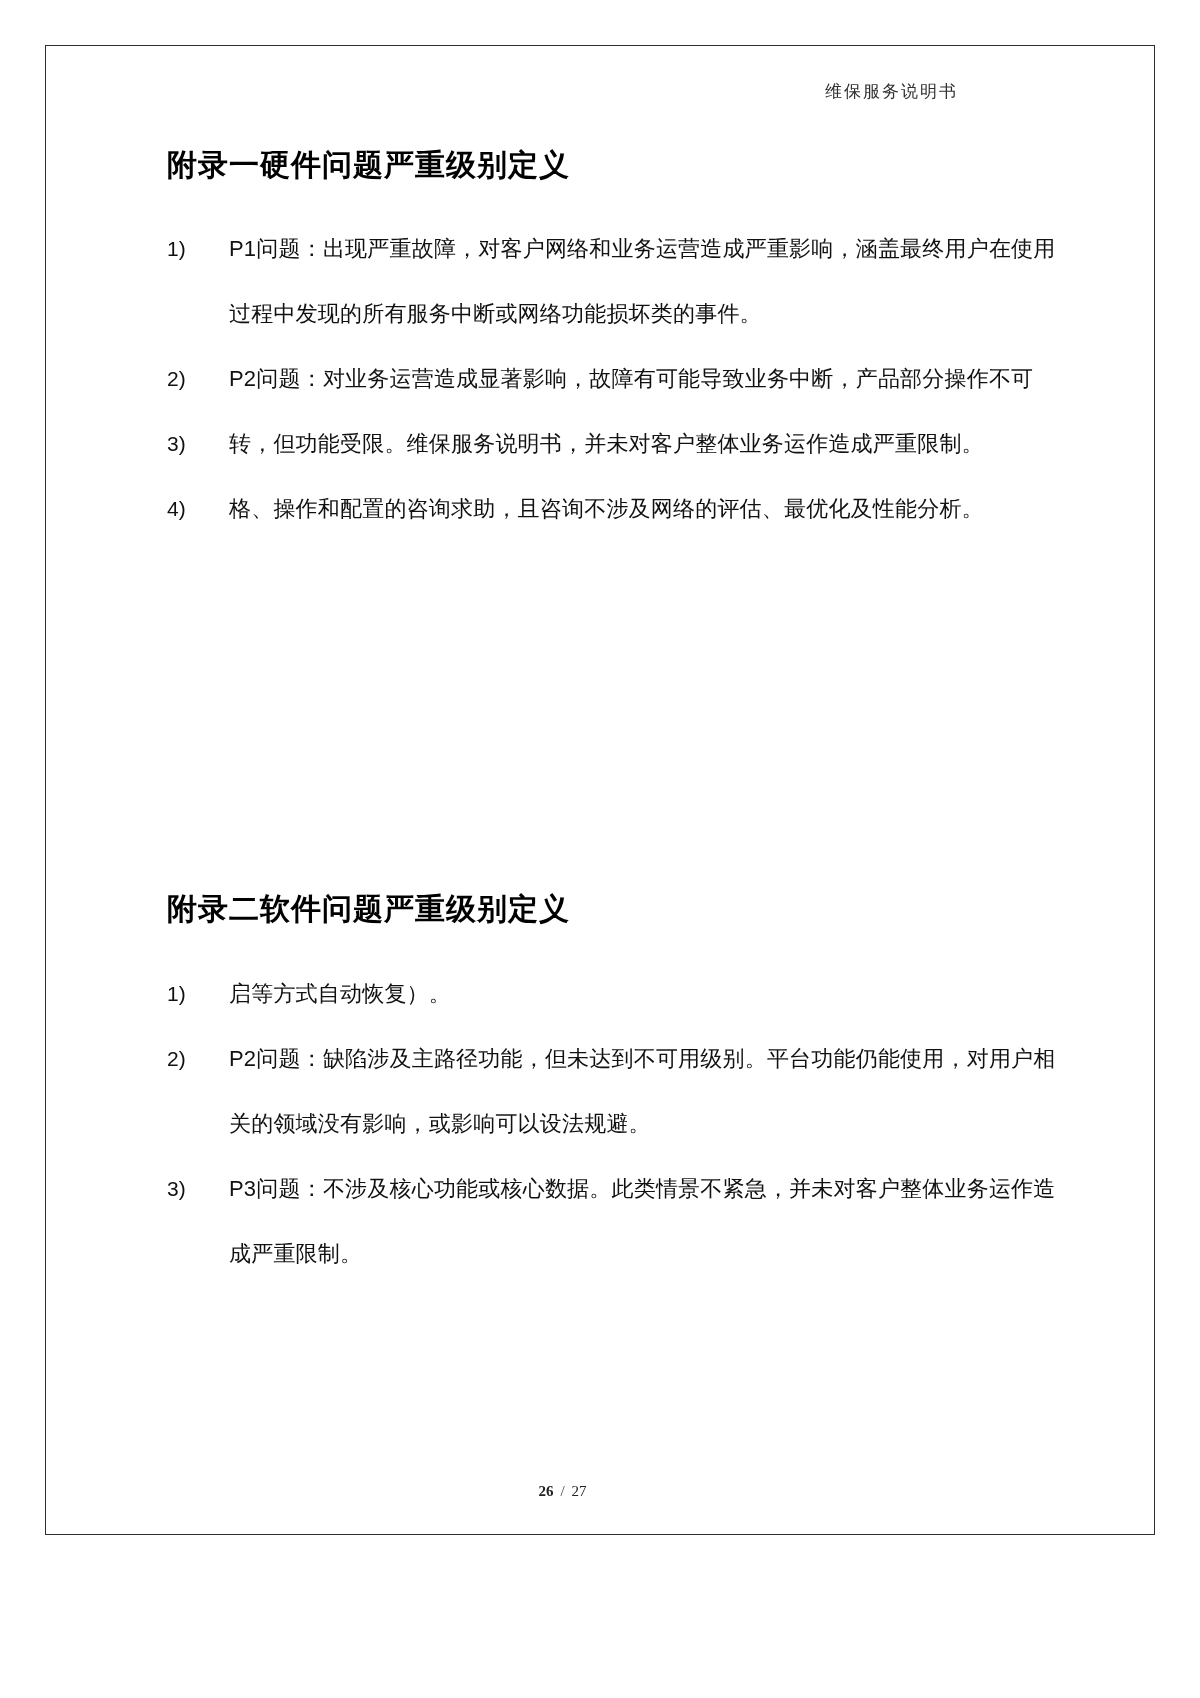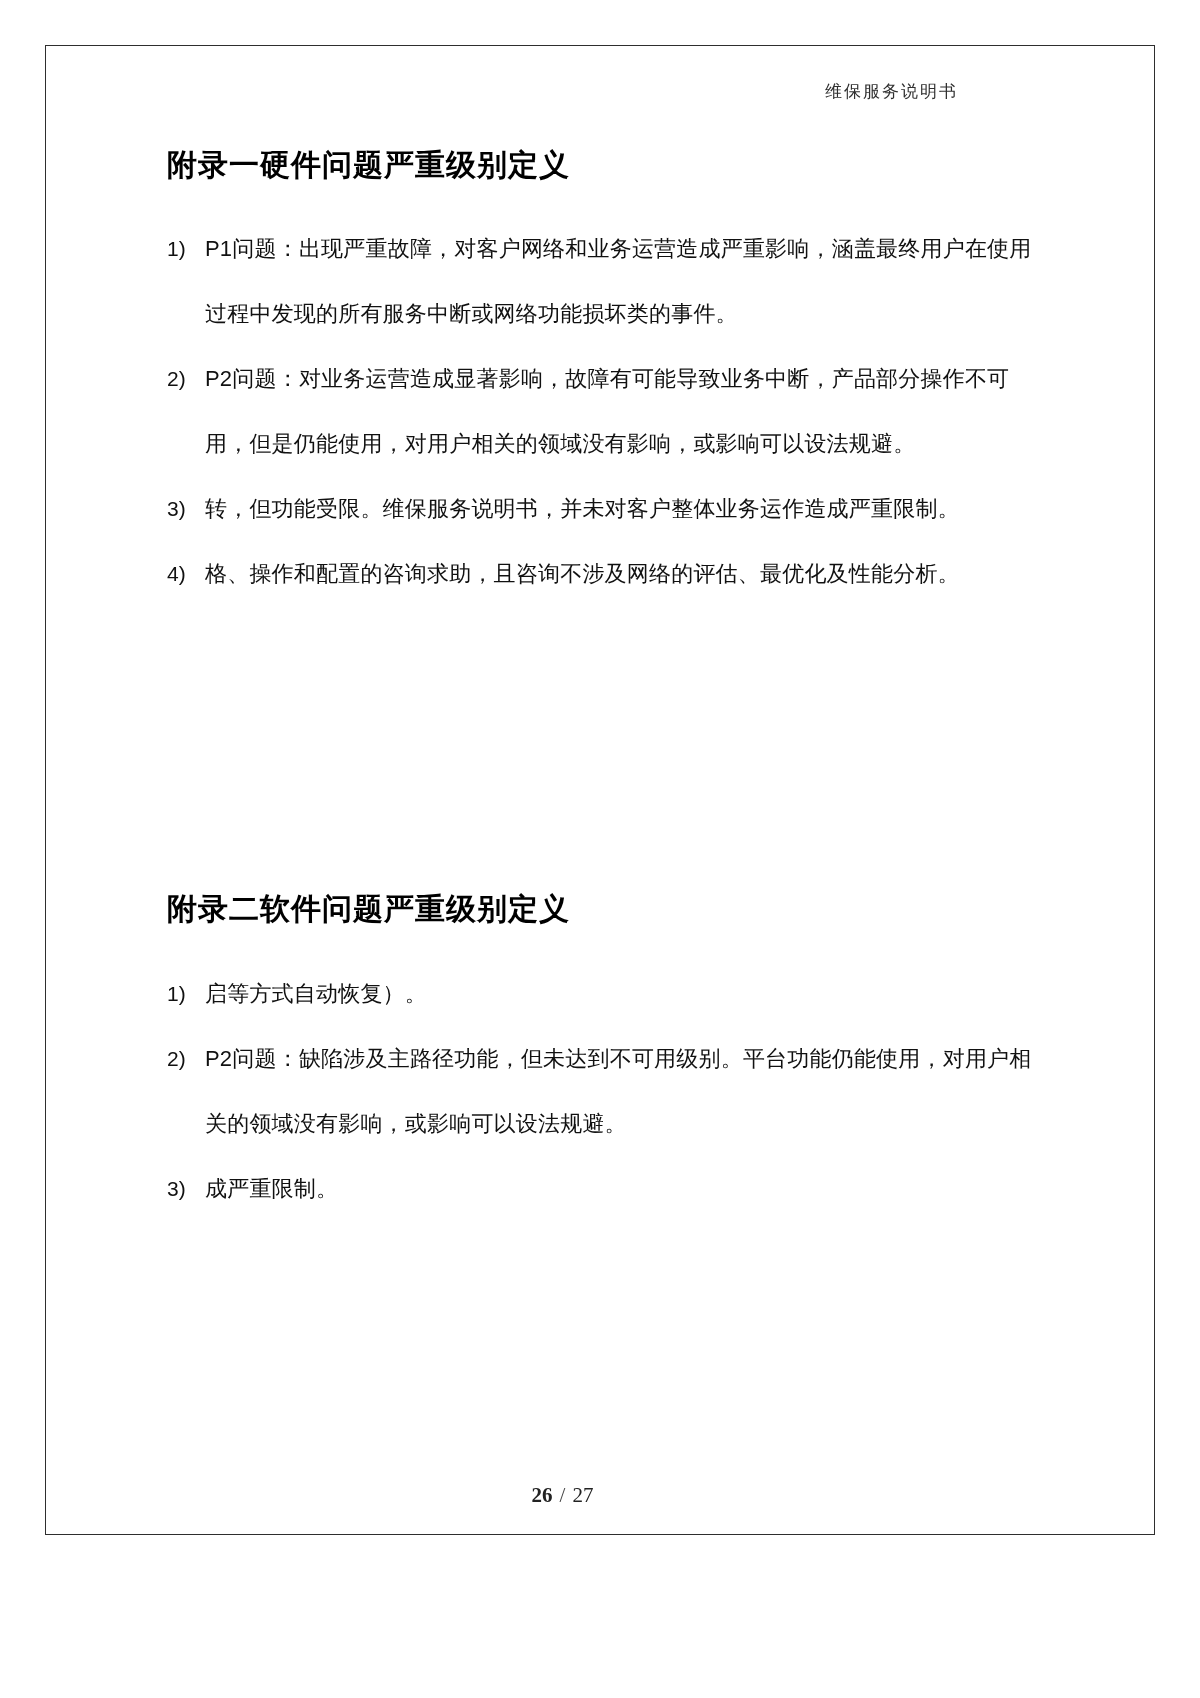--- a/index.html
+++ b/index.html
@@ -55,36 +55,36 @@
   .plist-1 { top: 216px; }
   .plist-2 { top: 961px; }
   .item { display: flex; }
   .item .num {
     flex: none;
     width: 38px;
     font-size: 21px;
     line-height: 65px;
     color: #111111;
   }
-  .item .lines { flex: 1; }
+  .item .lines { flex: 1; margin-left: 24px; }
   .tline {
     font-size: 22px;
     line-height: 65px;
     letter-spacing: 0.2px;
     color: #111111;
     white-space: nowrap;
   }
   .footer {
     position: absolute;
     top: 1483px;
     left: 167px;
     width: 791px;
     text-align: center;
     font-family: "Liberation Serif", serif;
-    font-size: 21px;
+    font-size: 15px;
     color: #222222;
   }
   .footer .pg-cur { font-weight: 700; }
   .footer .pg-sep { margin: 0 7px; color: #444444; }
 </style>
 </head>
 <body>
 
 <div class="page">
 
@@ -101,21 +101,20 @@
       <span class="num">1)</span>
       <div class="lines">
         <div class="tline">P1问题：出现严重故障，对客户网络和业务运营造成严重影响，涵盖最终用户在使用</div>
         <div class="tline">过程中发现的所有服务中断或网络功能损坏类的事件。</div>
       </div>
     </div>
     <div class="item">
       <span class="num">2)</span>
       <div class="lines">
         <div class="tline">P2问题：对业务运营造成显著影响，故障有可能导致业务中断，产品部分操作不可</div>
-        <div class="tline">用，但是仍能使用，对用户相关的领域没有影响，或影响可以设法规避。</div>
       </div>
     </div>
     <div class="item">
       <span class="num">3)</span>
       <div class="lines">
         <div class="tline">转，但功能受限。维保服务说明书，并未对客户整体业务运作造成严重限制。</div>
       </div>
     </div>
     <div class="item">
       <span class="num">4)</span>
@@ -139,20 +138,21 @@
     <div class="item">
       <span class="num">2)</span>
       <div class="lines">
         <div class="tline">P2问题：缺陷涉及主路径功能，但未达到不可用级别。平台功能仍能使用，对用户相</div>
         <div class="tline">关的领域没有影响，或影响可以设法规避。</div>
       </div>
     </div>
     <div class="item">
       <span class="num">3)</span>
       <div class="lines">
+        <div class="tline">P3问题：不涉及核心功能或核心数据。此类情景不紧急，并未对客户整体业务运作造</div>
         <div class="tline">成严重限制。</div>
       </div>
     </div>
   </div>
 
   <div class="footer">
     <span class="pg-cur">26</span><span class="pg-sep">/</span><span class="pg-tot">27</span>
   </div>
 
 </div>

